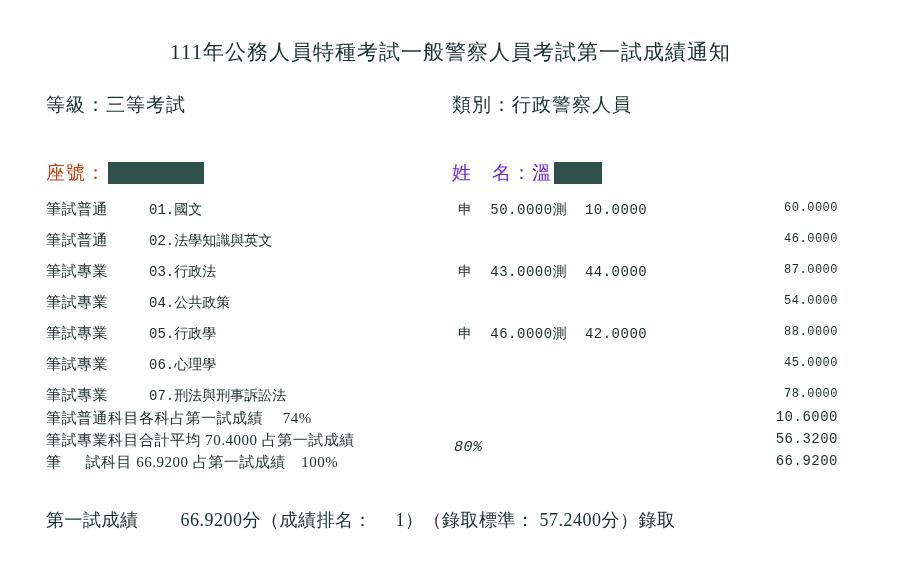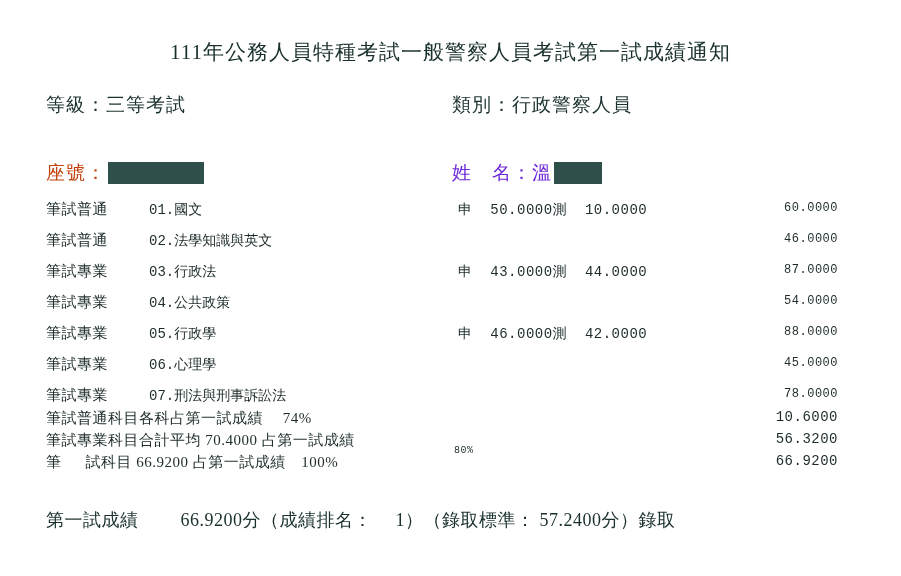--- a/index.html
+++ b/index.html
@@ -137,23 +137,24 @@
   .sum-label {
     position: absolute;
     left: 0;
     top: 0;
     font-size: 15px;
     white-space: pre;
   }
   .sum-mid {
     position: absolute;
     left: 408px;
-    top: 14px;
-    font-size: 10px;
-    font-family: "Liberation Mono", "DejaVu Sans Mono", monospace;
+    top: 8px;
+    font-size: 15px;
+    font-family: "Liberation Mono", "DejaVu Sans Mono", monospace;
+    font-style: italic;
   }
   .sum-score {
     position: absolute;
     right: 18px;
     top: 0;
     font-size: 14px;
     font-family: Liberation Mono, monospace;
     text-align: center;
   }
 

